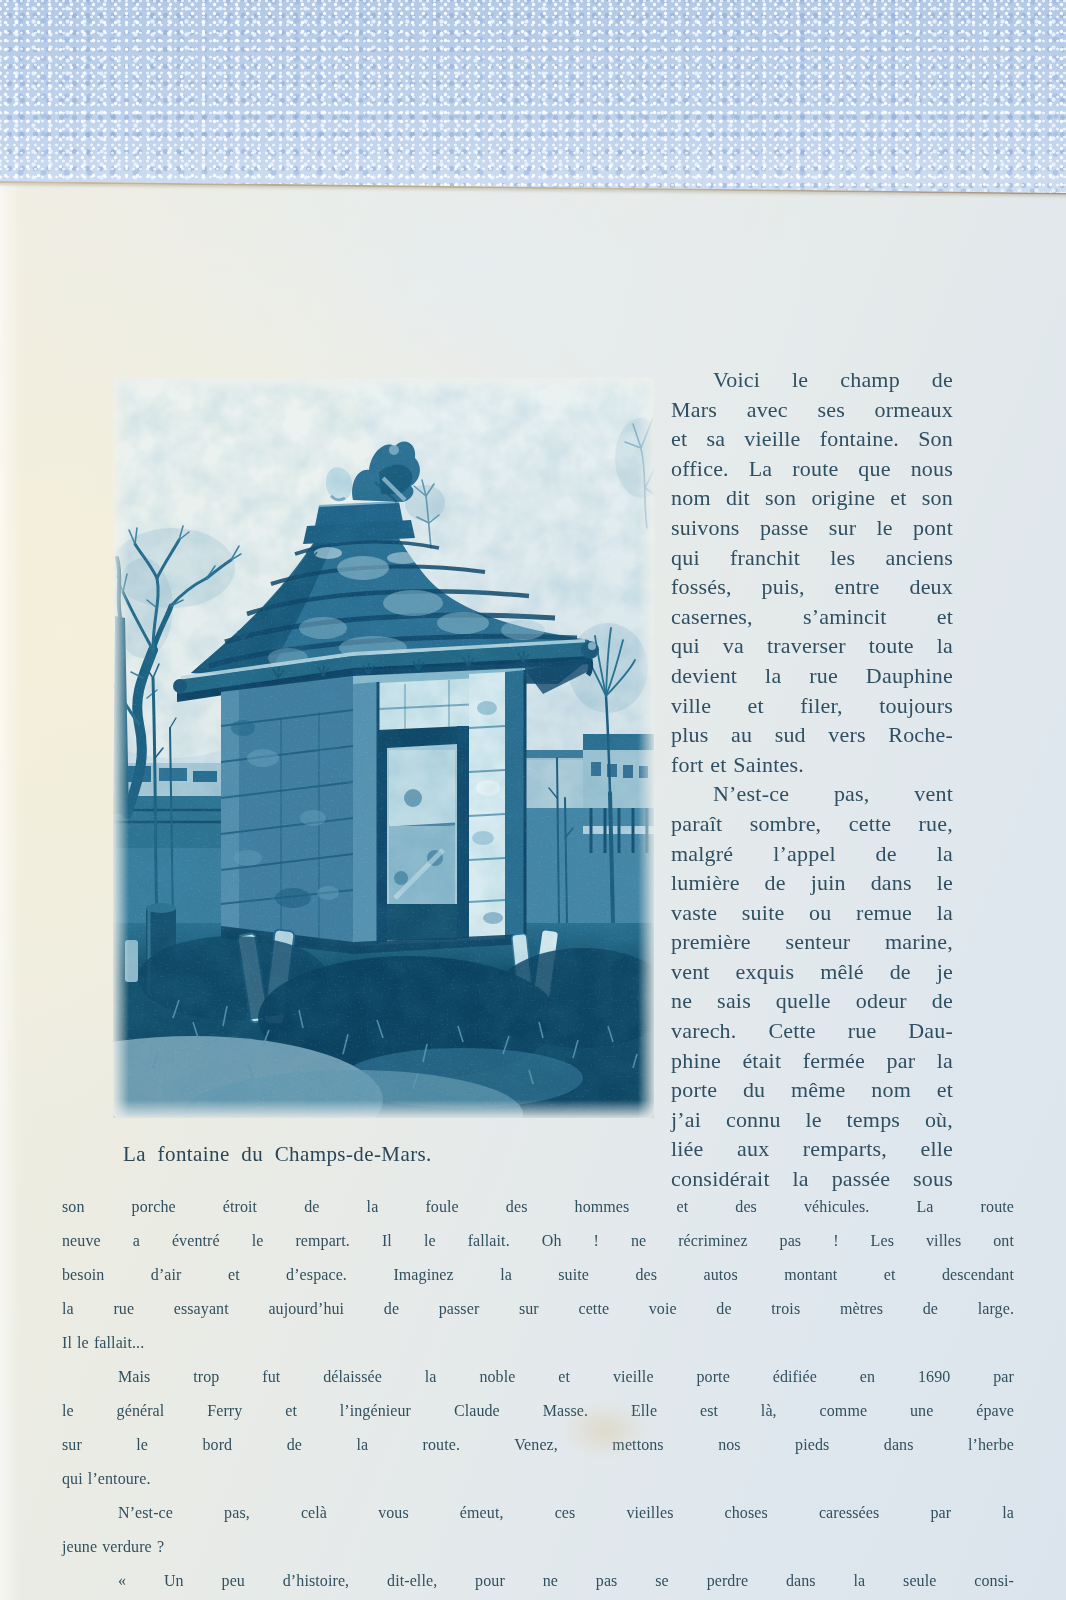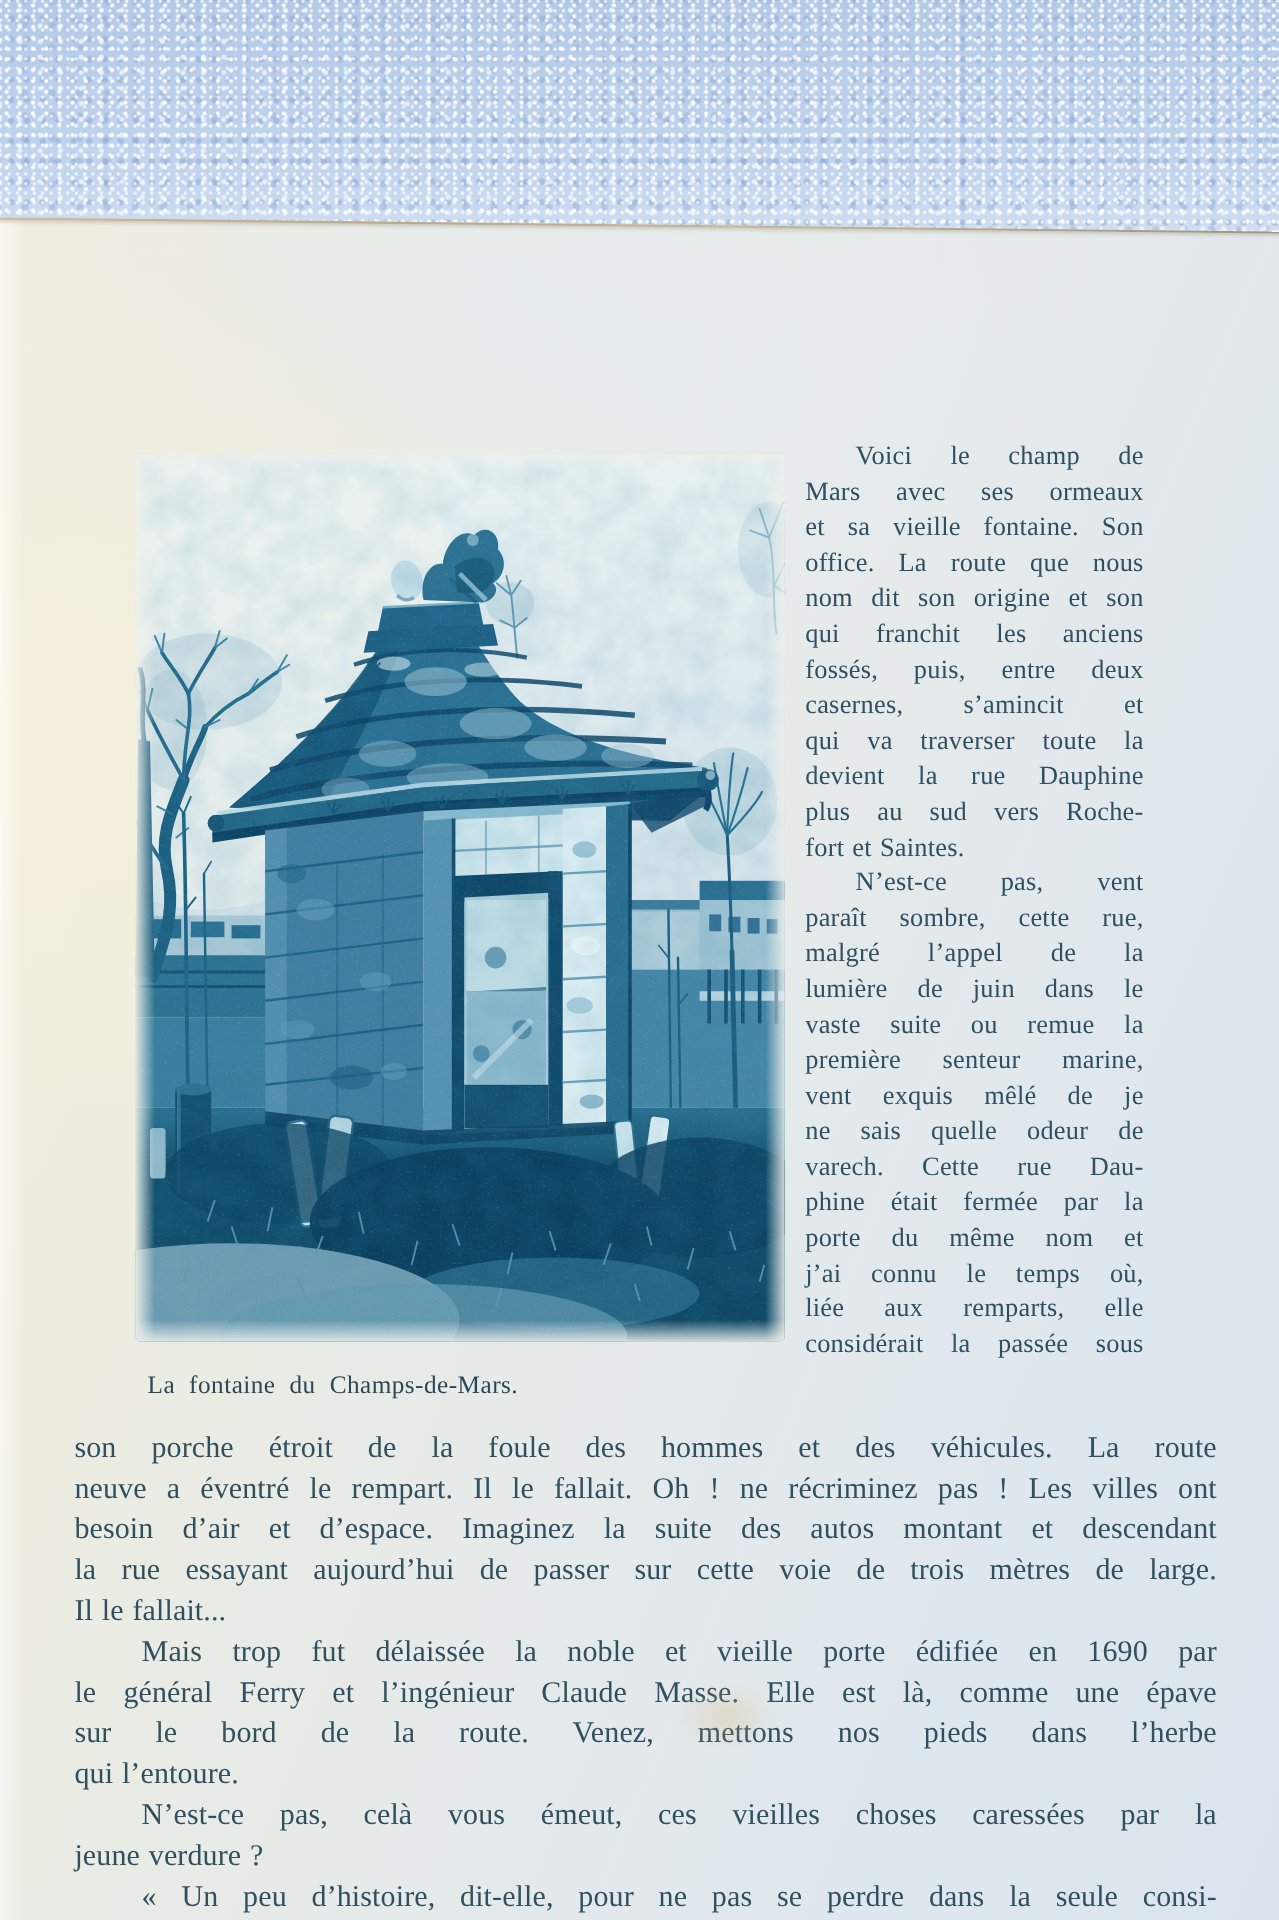--- a/index.html
+++ b/index.html
@@ -55,21 +55,21 @@
   }
 
   
   .col-text{
     position:absolute;left:671px;top:189px;width:282px;
     font-size:22px;line-height:29.6px;letter-spacing:.2px;word-spacing:1px;
     color:var(--ink);
   }
   .body-text{
     position:absolute;left:62px;top:1014px;width:952px;
-    font-size:25px;line-height:34px;letter-spacing:.1px;word-spacing:1px;
+    font-size:16px;line-height:34px;letter-spacing:.1px;word-spacing:1px;
     color:#31505f;
   }
   .ln{display:block;text-align:justify;text-align-last:justify;}
   .ln.endline{text-align-last:left;}
   .col-text .ln.ind{text-indent:42px;}
   .body-text .ln.ind{text-indent:56px;}
   .para{margin:0;}
 
   .stain{
     position:absolute;left:560px;top:1224px;width:90px;height:60px;border-radius:50%;
@@ -374,25 +374,27 @@
       <figcaption class="caption">La fontaine du Champs-de-Mars.</figcaption>
     </figure>
 
     <div class="col-text" id="columnText">
         <div class="para">
           <div class="ln ind">Voici le champ de</div>
           <div class="ln">Mars avec ses ormeaux</div>
           <div class="ln">et sa vieille fontaine. Son</div>
           <div class="ln">office. La route que nous</div>
           <div class="ln">nom dit son origine et son</div>
+          <div class="ln">suivons passe sur le pont</div>
           <div class="ln">qui franchit les anciens</div>
           <div class="ln">fossés, puis, entre deux</div>
           <div class="ln">casernes, s’amincit et</div>
           <div class="ln">qui va traverser toute la</div>
           <div class="ln">devient la rue Dauphine</div>
+          <div class="ln">ville et filer, toujours</div>
           <div class="ln">plus au sud vers Roche-</div>
           <div class="ln endline">fort et Saintes.</div>
         </div>
         <div class="para">
           <div class="ln ind">N’est-ce pas, vent</div>
           <div class="ln">paraît sombre, cette rue,</div>
           <div class="ln">malgré l’appel de la</div>
           <div class="ln">lumière de juin dans le</div>
           <div class="ln">vaste suite ou remue la</div>
           <div class="ln">première senteur marine,</div>

